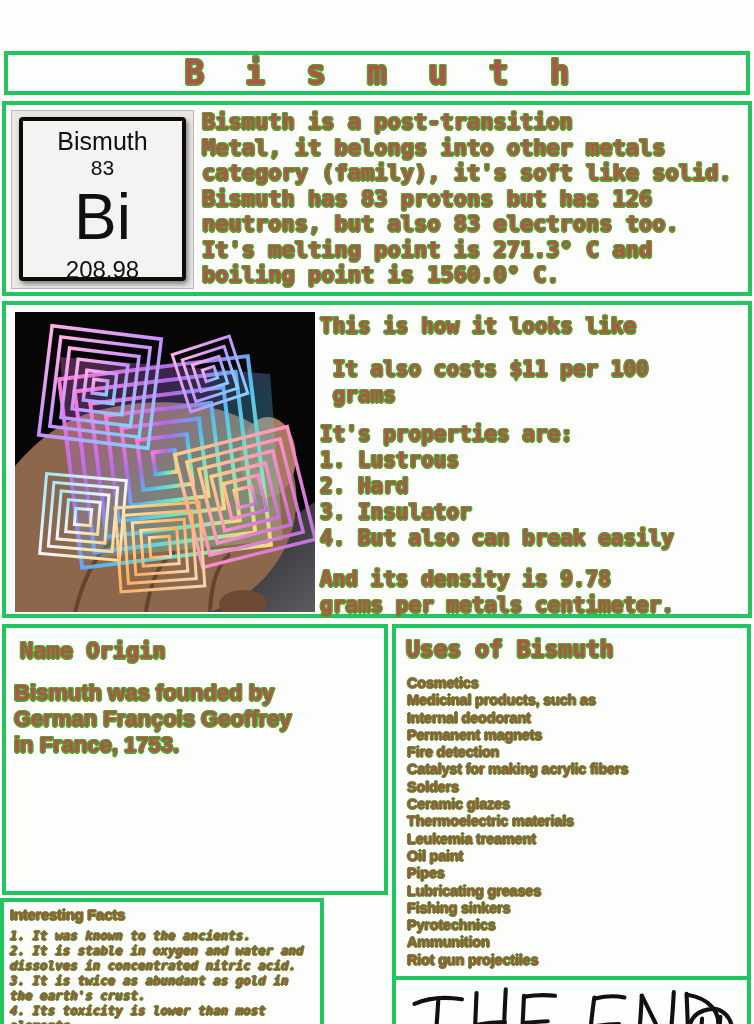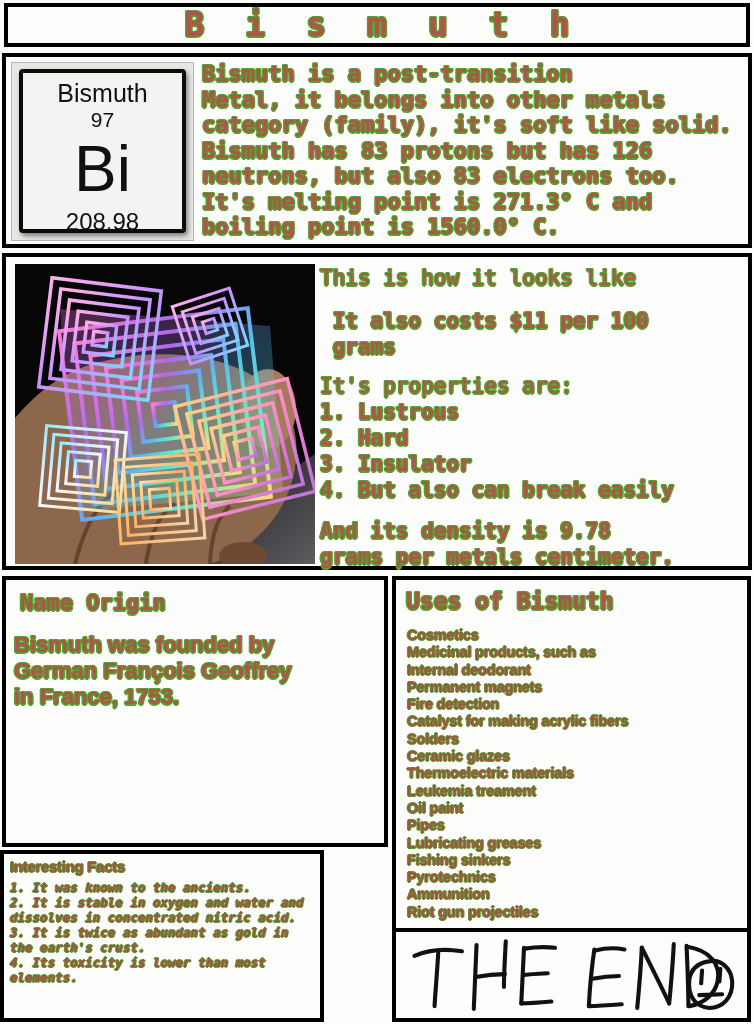--- a/index.html
+++ b/index.html
@@ -1,21 +1,21 @@
 <!DOCTYPE html>
 <html><head>
 <meta charset="utf-8">
 <style>
   * { margin:0; padding:0; box-sizing:border-box; }
   html,body { background:#ffffff; }
   #page {
     position:relative; width:754px; height:1024px; background:#fdfdfc;
     font-family:"DejaVu Sans Mono", monospace; overflow:hidden;
   }
-  .box { position:absolute; border:4px solid #000000; background:#fdfdfc; }
+  .box { position:absolute; border:4px solid #22c55e; background:#fdfdfc;margin-top:48px; }
 
   
   .ol { color:#b0544a;
     text-shadow:-1.5px 0 #55a02e,1.5px 0 #55a02e,0 -1.5px #55a02e,0 1.5px #55a02e,
       -1px -1px #55a02e,1px -1px #55a02e,-1px 1px #55a02e,1px 1px #55a02e; }
   .ol-sm { color:#a1543f;
     text-shadow:-1px 0 #5d9430,1px 0 #5d9430,0 -1px #5d9430,0 1px #5d9430; }
 
   .mono-b { font-family:"DejaVu Sans Mono", monospace; font-weight:bold; }
   .sans-b { font-family:"Liberation Sans","DejaVu Sans",sans-serif; font-weight:bold; }
@@ -41,21 +41,21 @@
   .tile-sym  { font-size:64px; line-height:62px; margin-top:6px; }
   .tile-mass { font-size:24px; margin-top:8px; }
 
   #intro { position:absolute; left:196px; top:4px; }
   #intro > div { font-size:22px; line-height:25.5px; font-weight:bold; white-space:pre; }
 
   
   #photo-box { left:2px; top:253px; width:750px; height:317px; }
   #photo { position:absolute; left:9px; top:7px; width:300px; height:300px; background:#060606; }
   #appearance { position:absolute; left:314px; top:8px; width:428px; }
-  .mid-h { font-size:21px; line-height:26px; font-weight:normal; white-space:pre; }
+  .mid-h { font-size:21px; line-height:26px; font-weight:bold; white-space:pre; }
   .pre-lines > div { font-size:21px; line-height:26px; font-weight:bold; white-space:pre; }
   #cost { margin-top:17px; }
   #props-head { margin-top:13px; }
   #density { margin-top:15px; }
 
   
   #origin-box { left:2px; top:576px; width:386px; height:271px; }
   #origin-h { margin:10px 0 0 14px; font-size:22px; font-weight:bold; }
   #origin-p1 { margin:17px 0 0 8px; }
   #origin-p2 { margin:27px 0 0 8px; }
@@ -83,21 +83,21 @@
 <div id="page">
 
   <div class="box" id="title-box">
     <div class="t ol mono-b">Bismuth</div>
   </div>
 
   <div class="box" id="info-box">
     <div id="tile">
       <div id="tile-inner">
         <div class="tile-name">Bismuth</div>
-        <div class="tile-num">97</div>
+        <div class="tile-num">83</div>
         <div class="tile-sym">Bi</div>
         <div class="tile-mass">208.98</div>
       </div>
     </div>
     <div id="intro" class="ol">
         <div>Bismuth is a post-transition</div>
         <div>Metal, it belongs into other metals</div>
         <div>category (family), it's soft like solid.</div>
         <div>Bismuth has 83 protons but has 126</div>
         <div>neutrons, but also 83 electrons too.</div>

